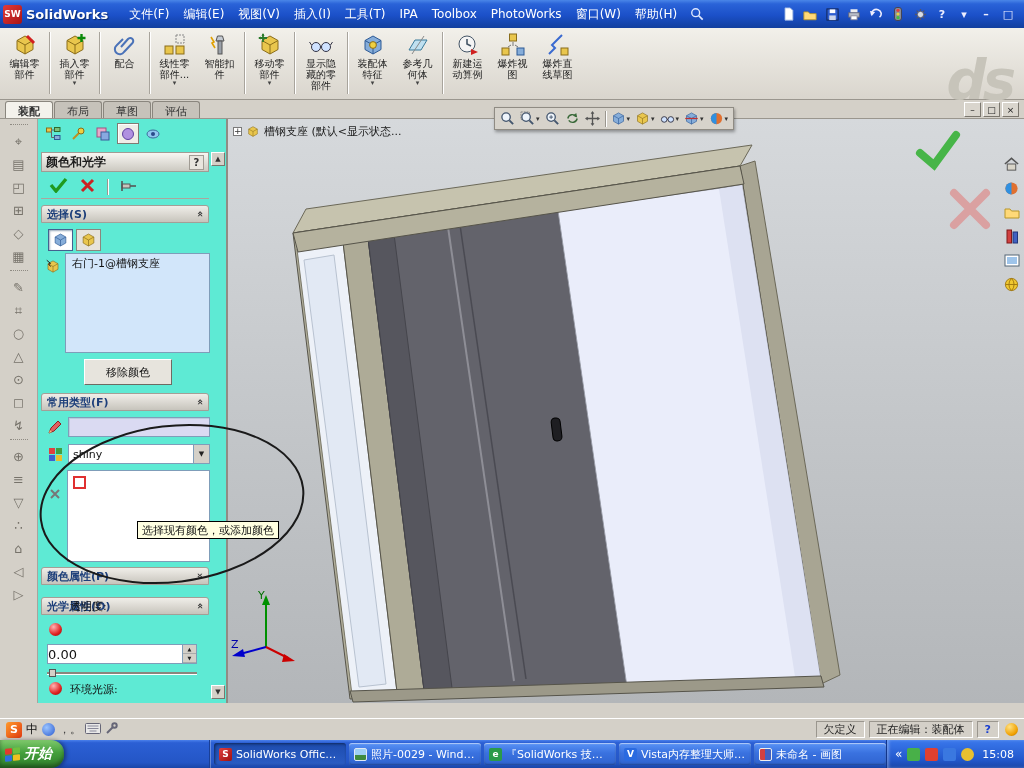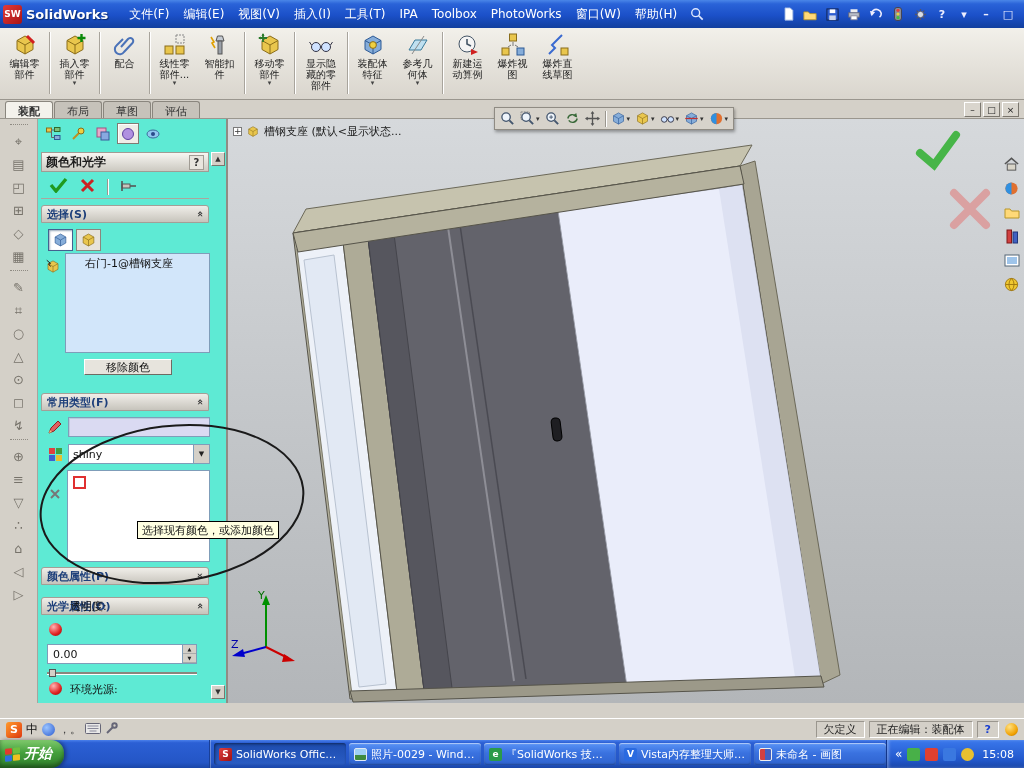--- a/index.html
+++ b/index.html
@@ -73,39 +73,39 @@
   .grp{position:absolute;left:3px;width:168px;height:18px;display:flex;align-items:center;padding:0 5px;
     background:linear-gradient(180deg,#f0eee9,#c7c4bc);border:1px solid #a39f97;border-radius:3px 3px 0 0;
     font-weight:bold;font-size:11px;color:#1d3f7a}
   .chev{margin-left:auto;display:inline-block;color:#3a3a3a;font-size:10px;line-height:10px}
   .chev-up::before{content:"«";display:inline-block;transform:rotate(90deg)}
   .chev-dn::before{content:"«";display:inline-block;transform:rotate(-90deg)}
   .pm-filters{position:absolute;left:10px;top:110px;display:flex;gap:3px}
   .pmf-btn{width:25px;height:22px;border:1px solid #8a867e;background:#e6e3dc;display:flex;align-items:center;justify-content:center}
   .pmf-btn.pressed{background:#fff;border-color:#44618f;box-shadow:inset 1px 1px 2px #9ab}
   .pm-list{position:absolute;left:27px;top:134px;width:145px;height:100px;background:#d2e6fa;
-    border:1px solid #7f9db9;padding:2px 19px;font-size:11px;color:#111}
+    border:1px solid #7f9db9;padding:2px 6px;font-size:11px;color:#111}
   .pm-list-icon{position:absolute;left:7px;top:140px}
-  .pm-remove{position:absolute;left:46px;top:240px;width:88px;height:16px;background:#e7e4dd;border:1px solid;
+  .pm-remove{position:absolute;left:46px;top:240px;width:88px;height:26px;background:#e7e4dd;border:1px solid;
     border-color:#fff #6e6a62 #6e6a62 #fff;font-size:11px;display:flex;align-items:center;justify-content:center;color:#111}
   .pm-row-icon{position:absolute;left:8px;width:18px;height:18px;display:flex;align-items:center;justify-content:center}
   .pm-colorfield{position:absolute;left:30px;top:298px;width:142px;height:20px;background:#dadaf2;
     border:1px solid #7f9db9;box-shadow:inset 1px 1px 0 #b9cbdd}
   .pm-combo{position:absolute;left:30px;top:325px;width:142px;height:20px;background:#fff;border:1px solid #7f9db9;
     display:flex;align-items:center}
   .pm-combo .val{flex:1;padding-left:4px;font-size:11px;color:#111}
   .pm-combo .drop{width:16px;height:18px;background:#d4d0c8;border-left:1px solid #7f9db9;font-size:7px;
     display:flex;align-items:center;justify-content:center;color:#222}
   .pm-palette{position:absolute;left:29px;top:351px;width:143px;height:92px;background:#fff;border:1px solid #7f9db9}
   .pal-swatch{position:absolute;left:5px;top:5px;width:13px;height:13px;background:#fff;border:2px solid #e03030}
   .pm-sphere{width:13px;height:13px;border-radius:50%;background:radial-gradient(circle at 35% 30%,#ffb4b4,#e02020 60%,#8a0808)}
   .pm-label{position:absolute;font-size:11px;color:#111}
   .pm-value{position:absolute;left:9px;top:525px;width:150px;height:20px;background:#fff;border:1px solid #7f9db9;
     display:flex;align-items:center}
-  .pm-value .num{flex:1;padding-left:5px;font-size:11px;color:#111}
+  .pm-value .num{flex:1;font-size:13px;color:#111}
   .spin{width:14px;height:18px;display:flex;flex-direction:column;border-left:1px solid #7f9db9}
   .spin span{flex:1;font-size:5px;display:flex;align-items:center;justify-content:center;background:#d4d0c8;color:#222;
     border-bottom:1px solid #aaa}
   .pm-slider{position:absolute;left:9px;top:550px;width:150px;height:8px}
   .pm-slider .track{position:absolute;left:0;top:3px;width:100%;height:2px;background:#8a867e;box-shadow:0 1px 0 #fff}
   .pm-slider .thumb{position:absolute;left:2px;top:0;width:7px;height:8px;background:#d4d0c8;border:1px solid #555}
 
   
   .viewport{position:absolute;left:228px;top:0;width:796px;height:584px;overflow:hidden;
     background:linear-gradient(180deg,#d6d9dc 0%,#c2c5c8 55%,#b3b6b9 100%)}
@@ -408,20 +408,21 @@
     <div class="tb-btn">
       <span class="tb-icon">
           <svg class="i24" viewBox="0 0 24 24">
             <path d="M3 21l6-6-3-3 10-10" fill="none" stroke="#3a6ad0" stroke-width="2"></path>
             <rect x="15" y="15" width="7" height="7" fill="#e9c64d" stroke="#8a6d1a"></rect>
           </svg>
         </span>
       <span class="tb-label">爆炸直
 线草图</span>
     </div>
+    <span class="ds-mark">ds</span>
   </div>
 
   <div class="cmd-tabs">
     <span class="cmd-tab active">装配</span>
     <span class="cmd-tab">布局</span>
     <span class="cmd-tab">草图</span>
     <span class="cmd-tab">评估</span>
   </div>
   <div class="doc-controls">
     <span class="dc-btn glyph" data-glyph="–"></span>

